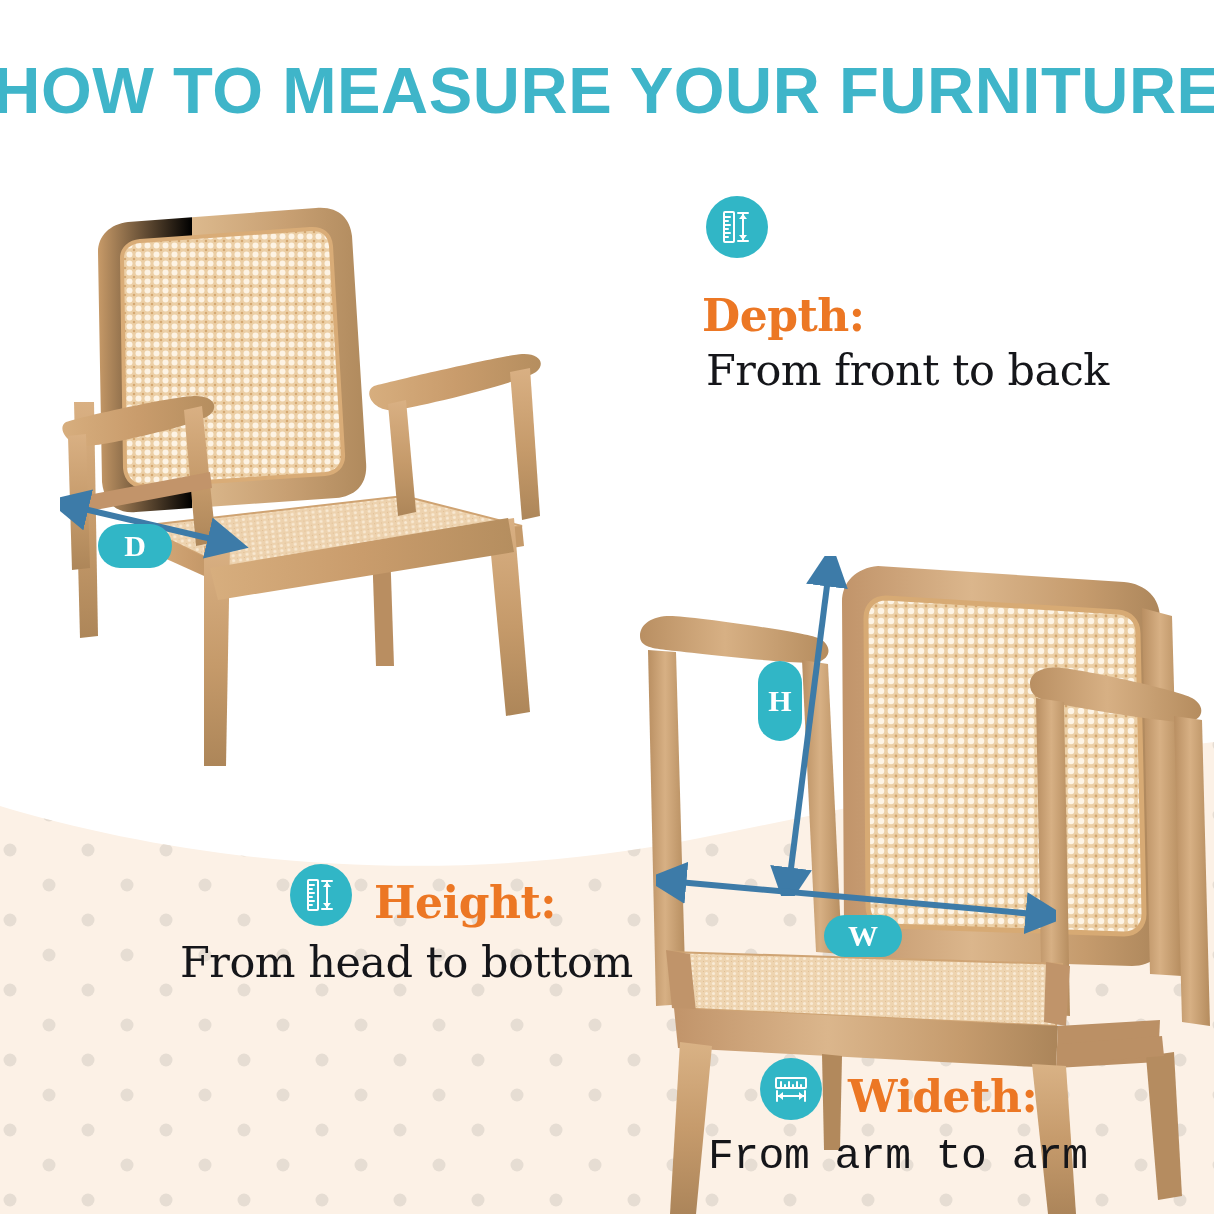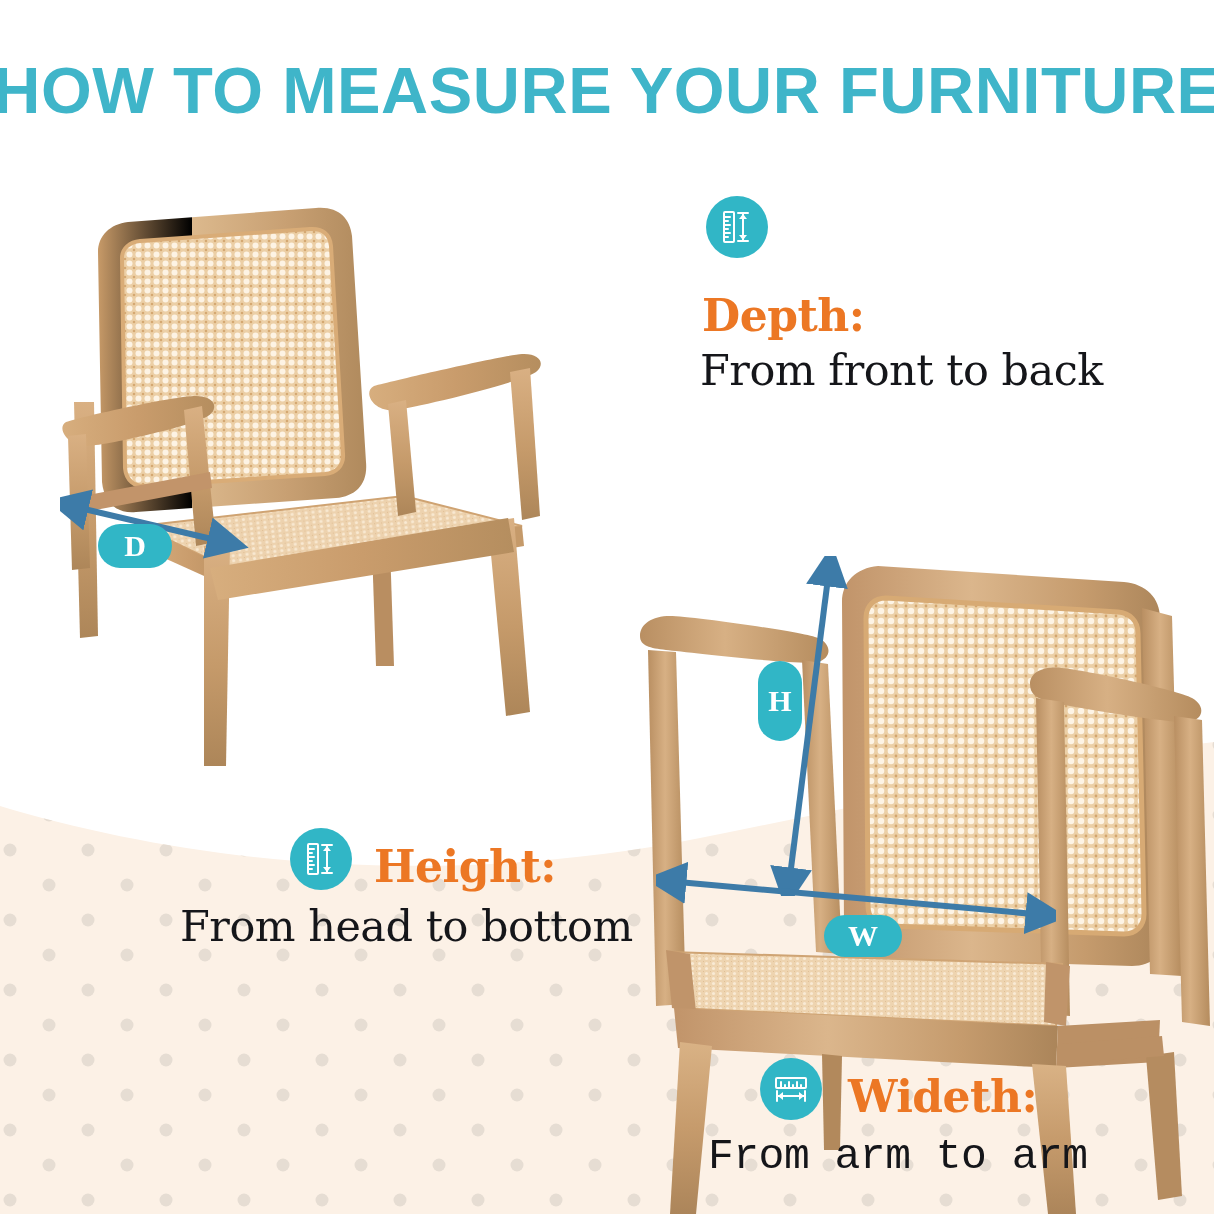--- a/index.html
+++ b/index.html
@@ -50,24 +50,24 @@
   }
   .lbl-sub{
     font-family:"DejaVu Serif","Liberation Serif",serif;font-weight:400;
     color:#15161a;font-size:43px;line-height:1.05;letter-spacing:-.5px;
   }
 
   
   #depth-block{left:700px;top:196px;}
   #depth-block .icon-circle{width:62px;height:62px;margin-left:6px;}
   #depth-block .lbl-strong{margin-top:36px;margin-left:2px;}
-  #depth-block .lbl-sub{margin-top:10px;margin-left:0px;}
-
-  
-  #height-block{left:186px;top:828px;width:420px;}
+  #depth-block .lbl-sub{margin-top:10px;margin-left:6px;}
+
+  
+  #height-block{left:186px;top:864px;width:420px;}
   #height-row{display:flex;align-items:center;}
   #height-block .icon-circle{width:62px;height:62px;margin-left:104px;}
   #height-block .lbl-strong{margin-left:22px;margin-top:16px;}
   #height-block .lbl-sub{margin-top:14px;margin-left:-6px;white-space:nowrap;}
 
   
   #width-block{left:712px;top:1058px;width:420px;}
   #width-row{display:flex;align-items:center;}
   #width-block .icon-circle{width:62px;height:62px;margin-left:48px;}
   #width-block .lbl-strong{margin-left:26px;margin-top:16px;}

